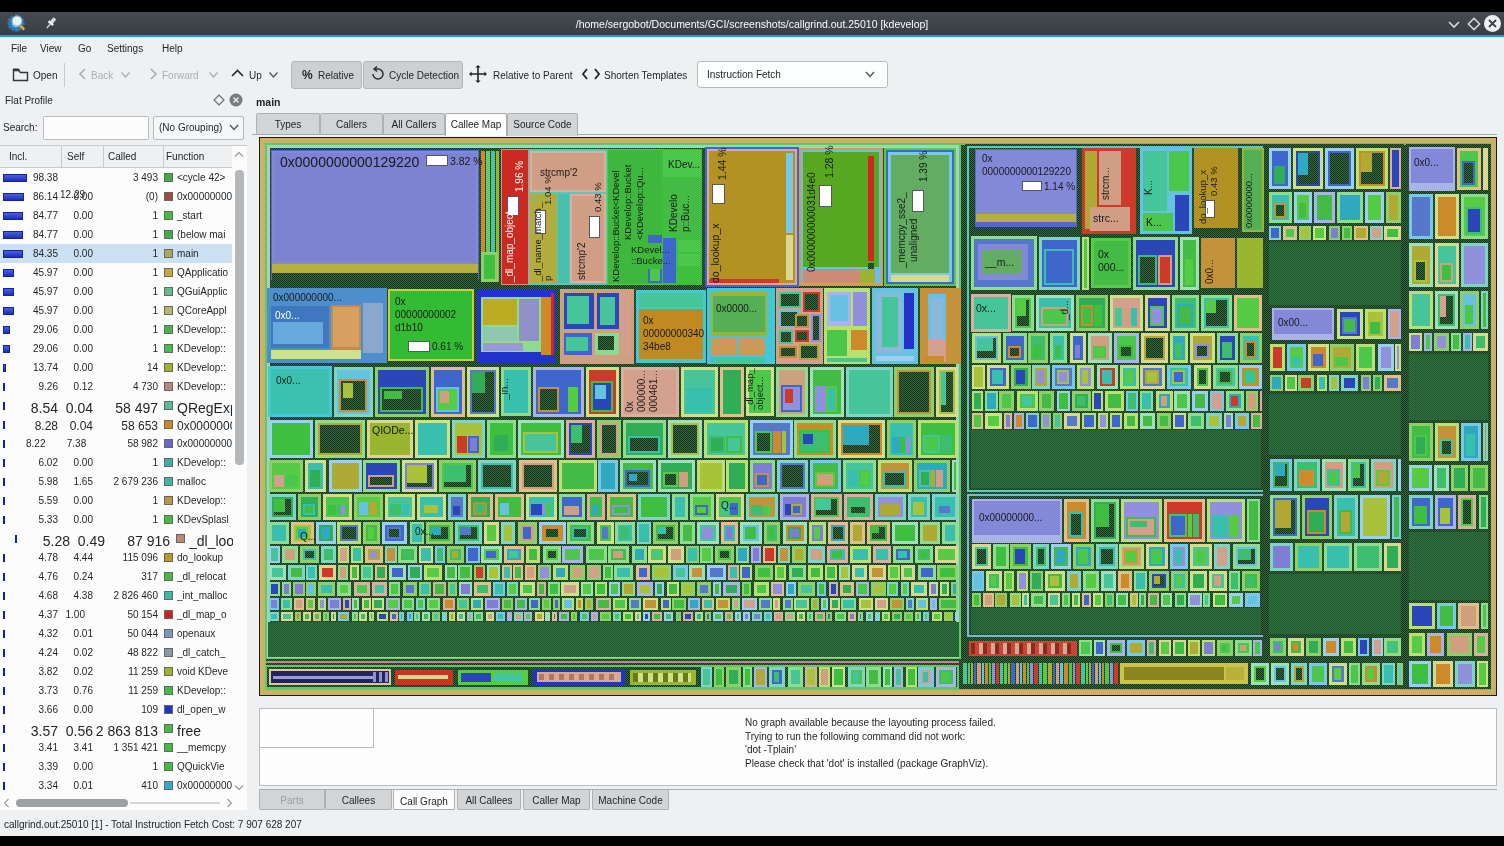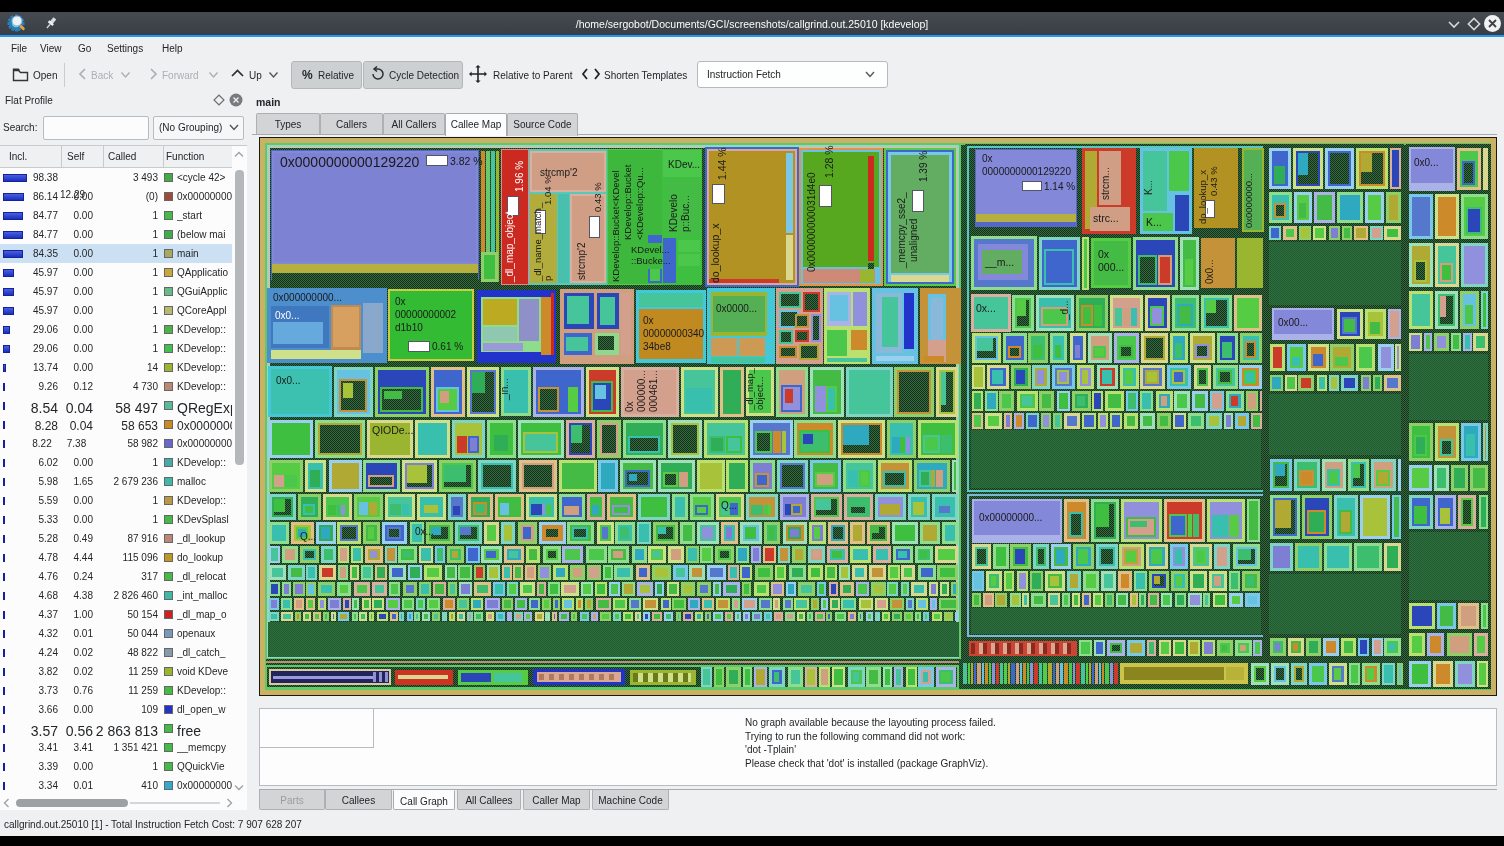--- a/index.html
+++ b/index.html
@@ -158,21 +158,21 @@
 <div style="position:absolute;left:0;top:415px;width:232px;height:19px;font-size:12px;color:#232629">
     <div style="position:absolute;left:3px;top:6px;width:2px;height:8px;background:linear-gradient(#4a5fe0,#1b2fc0);border:1px solid #15239a"></div>
     <div style="position:absolute;left:26px;top:4px;width:32px;text-align:right">8.28</div>
     <div style="position:absolute;left:60px;top:4px;width:33px;text-align:right">0.04</div>
     <div style="position:absolute;left:95px;top:4px;width:63px;text-align:right">58 653</div>
     <div style="position:absolute;left:164px;top:5px;width:9px;height:9px;background:#cc8822;border:1px solid #666"></div>
     <div style="position:absolute;left:177px;top:4px;width:55px;overflow:hidden;white-space:nowrap">0x00000000</div>
   </div>
 <div style="position:absolute;left:0;top:434px;width:232px;height:19px;font-size:10px;color:#232629">
     <div style="position:absolute;left:3px;top:6px;width:2px;height:8px;background:linear-gradient(#4a5fe0,#1b2fc0);border:1px solid #15239a"></div>
-    <div style="position:absolute;left:26px;top:4px;width:32px;text-align:center">8.22</div>
+    <div style="position:absolute;left:26px;top:4px;width:32px;text-align:left">8.22</div>
     <div style="position:absolute;left:60px;top:4px;width:33px;text-align:center">7.38</div>
     <div style="position:absolute;left:95px;top:4px;width:63px;text-align:right">58 982</div>
     <div style="position:absolute;left:164px;top:5px;width:9px;height:9px;background:#6666cc;border:1px solid #666"></div>
     <div style="position:absolute;left:177px;top:4px;width:55px;overflow:hidden;white-space:nowrap">0x00000000</div>
   </div>
 <div style="position:absolute;left:0;top:453px;width:232px;height:19px;font-size:10px;color:#232629">
     <div style="position:absolute;left:3px;top:6px;width:2px;height:8px;background:linear-gradient(#4a5fe0,#1b2fc0);border:1px solid #15239a"></div>
     <div style="position:absolute;left:26px;top:4px;width:32px;text-align:right">6.02</div>
     <div style="position:absolute;left:60px;top:4px;width:33px;text-align:right">0.00</div>
     <div style="position:absolute;left:95px;top:4px;width:63px;text-align:right">1</div>
@@ -196,21 +196,21 @@
     <div style="position:absolute;left:177px;top:4px;width:55px;overflow:hidden;white-space:nowrap">KDevelop::</div>
   </div>
 <div style="position:absolute;left:0;top:510px;width:232px;height:19px;font-size:10px;color:#232629">
     <div style="position:absolute;left:3px;top:6px;width:2px;height:8px;background:linear-gradient(#4a5fe0,#1b2fc0);border:1px solid #15239a"></div>
     <div style="position:absolute;left:26px;top:4px;width:32px;text-align:right">5.33</div>
     <div style="position:absolute;left:60px;top:4px;width:33px;text-align:right">0.00</div>
     <div style="position:absolute;left:95px;top:4px;width:63px;text-align:right">1</div>
     <div style="position:absolute;left:164px;top:5px;width:9px;height:9px;background:#44bb44;border:1px solid #666"></div>
     <div style="position:absolute;left:177px;top:4px;width:55px;overflow:hidden;white-space:nowrap">KDevSplasl</div>
   </div>
-<div style="position:absolute;left:0;top:529px;width:232px;height:19px;font-size:10px;color:#232629">
+<div style="position:absolute;left:12px;top:529px;width:232px;height:19px;font-size:14px;color:#232629">
     <div style="position:absolute;left:3px;top:6px;width:2px;height:8px;background:linear-gradient(#4a5fe0,#1b2fc0);border:1px solid #15239a"></div>
     <div style="position:absolute;left:26px;top:4px;width:32px;text-align:right">5.28</div>
     <div style="position:absolute;left:60px;top:4px;width:33px;text-align:right">0.49</div>
     <div style="position:absolute;left:95px;top:4px;width:63px;text-align:right">87 916</div>
     <div style="position:absolute;left:164px;top:5px;width:9px;height:9px;background:#bb8877;border:1px solid #666"></div>
     <div style="position:absolute;left:177px;top:4px;width:55px;overflow:hidden;white-space:nowrap">_dl_lookup</div>
   </div>
 <div style="position:absolute;left:0;top:548px;width:232px;height:19px;font-size:10px;color:#232629">
     <div style="position:absolute;left:3px;top:6px;width:2px;height:8px;background:linear-gradient(#4a5fe0,#1b2fc0);border:1px solid #15239a"></div>
     <div style="position:absolute;left:26px;top:4px;width:32px;text-align:right">4.78</div>
@@ -231,21 +231,21 @@
     <div style="position:absolute;left:3px;top:6px;width:2px;height:8px;background:linear-gradient(#4a5fe0,#1b2fc0);border:1px solid #15239a"></div>
     <div style="position:absolute;left:26px;top:4px;width:32px;text-align:right">4.68</div>
     <div style="position:absolute;left:60px;top:4px;width:33px;text-align:right">4.38</div>
     <div style="position:absolute;left:95px;top:4px;width:63px;text-align:right">2 826 460</div>
     <div style="position:absolute;left:164px;top:5px;width:9px;height:9px;background:#3fb8a8;border:1px solid #666"></div>
     <div style="position:absolute;left:177px;top:4px;width:55px;overflow:hidden;white-space:nowrap">_int_malloc</div>
   </div>
 <div style="position:absolute;left:0;top:605px;width:232px;height:19px;font-size:10px;color:#232629">
     <div style="position:absolute;left:3px;top:6px;width:2px;height:8px;background:linear-gradient(#4a5fe0,#1b2fc0);border:1px solid #15239a"></div>
     <div style="position:absolute;left:26px;top:4px;width:32px;text-align:right">4.37</div>
-    <div style="position:absolute;left:60px;top:4px;width:33px;text-align:right">1.00</div>
+    <div style="position:absolute;left:52px;top:4px;width:33px;text-align:right">1.00</div>
     <div style="position:absolute;left:95px;top:4px;width:63px;text-align:right">50 154</div>
     <div style="position:absolute;left:164px;top:5px;width:9px;height:9px;background:#cc2222;border:1px solid #666"></div>
     <div style="position:absolute;left:177px;top:4px;width:55px;overflow:hidden;white-space:nowrap">_dl_map_o</div>
   </div>
 <div style="position:absolute;left:0;top:624px;width:232px;height:19px;font-size:10px;color:#232629">
     <div style="position:absolute;left:3px;top:6px;width:2px;height:8px;background:linear-gradient(#4a5fe0,#1b2fc0);border:1px solid #15239a"></div>
     <div style="position:absolute;left:26px;top:4px;width:32px;text-align:right">4.32</div>
     <div style="position:absolute;left:60px;top:4px;width:33px;text-align:right">0.01</div>
     <div style="position:absolute;left:95px;top:4px;width:63px;text-align:right">50 044</div>
     <div style="position:absolute;left:164px;top:5px;width:9px;height:9px;background:#7799bb;border:1px solid #666"></div>

